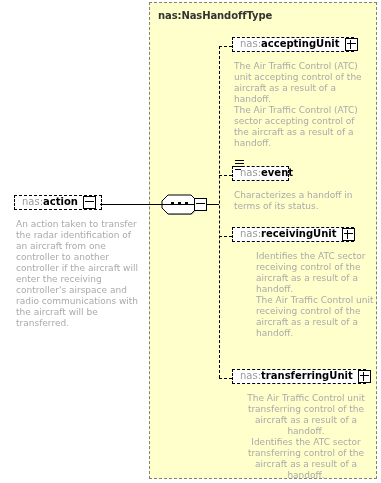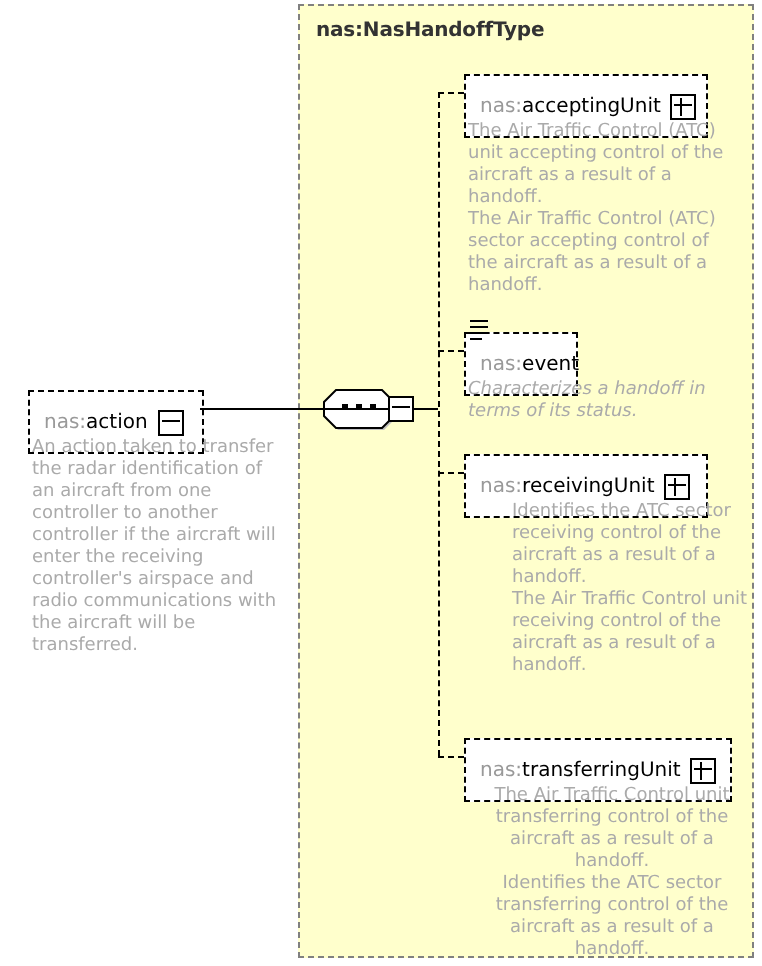--- a/index.html
+++ b/index.html
@@ -47,24 +47,24 @@
 
   
   .el {
     position: absolute;
     box-sizing: border-box;
   }
   .el-box {
     position: relative;
     background: #ffffff;
     border: 1px dashed #000000;
-    height: 32px;
+    height: 15px;
     box-sizing: border-box;
     display: flex;
-    align-items: center;
+    align-items: flex-start;
     padding: 0 4px 0 7px;
     white-space: nowrap;
   }
   
   .el-box::after {
     content: "";
     position: absolute;
     left: 4px;
     right: -3px;
     bottom: -4px;
@@ -81,21 +81,21 @@
     width: 3px;
     background: #c0c0c0;
     z-index: -1;
   }
   .ns {
     font-size: 10px;
     color: #999999;
   }
   .nm {
     font-size: 10px;
-    font-weight: normal;
+    font-weight: bold;
     color: #000000;
   }
 
   
   .ctl {
     width: 11px;
     height: 11px;
     border: 1px solid #000000;
     background: #ffffff;
     margin-left: 5px;
@@ -253,21 +253,21 @@
       <span class="anno-icon">
         <i></i>
           <i></i>
           <i></i>
           <i></i>
       </span>
       <span class="ns">nas:</span>
         <span class="nm">event</span>
     </div>
   </div>
-  <div class="doc" style="left:234px; top:190px; width:128px;font-style:italic;">Characterizes a handoff in terms of its status.</div>
+  <div class="doc" style="left:234px; top:190px; width:128px;">Characterizes a handoff in terms of its status.</div>
 
   <div class="el" style="left:232px; top:227px; width:122px;">
     <div class="el-box">
       <span class="ns">nas:</span>
         <span class="nm">receivingUnit</span>
       <span class="ctl plus"></span>
     </div>
   </div>
   <div class="doc" style="left:234px; top:251px; width:128px;margin-left:22px;"> Identifies the ATC sector receiving control of the aircraft as a result of a handoff.
 The Air Traffic Control unit receiving control of the aircraft as a result of a handoff.</div>

